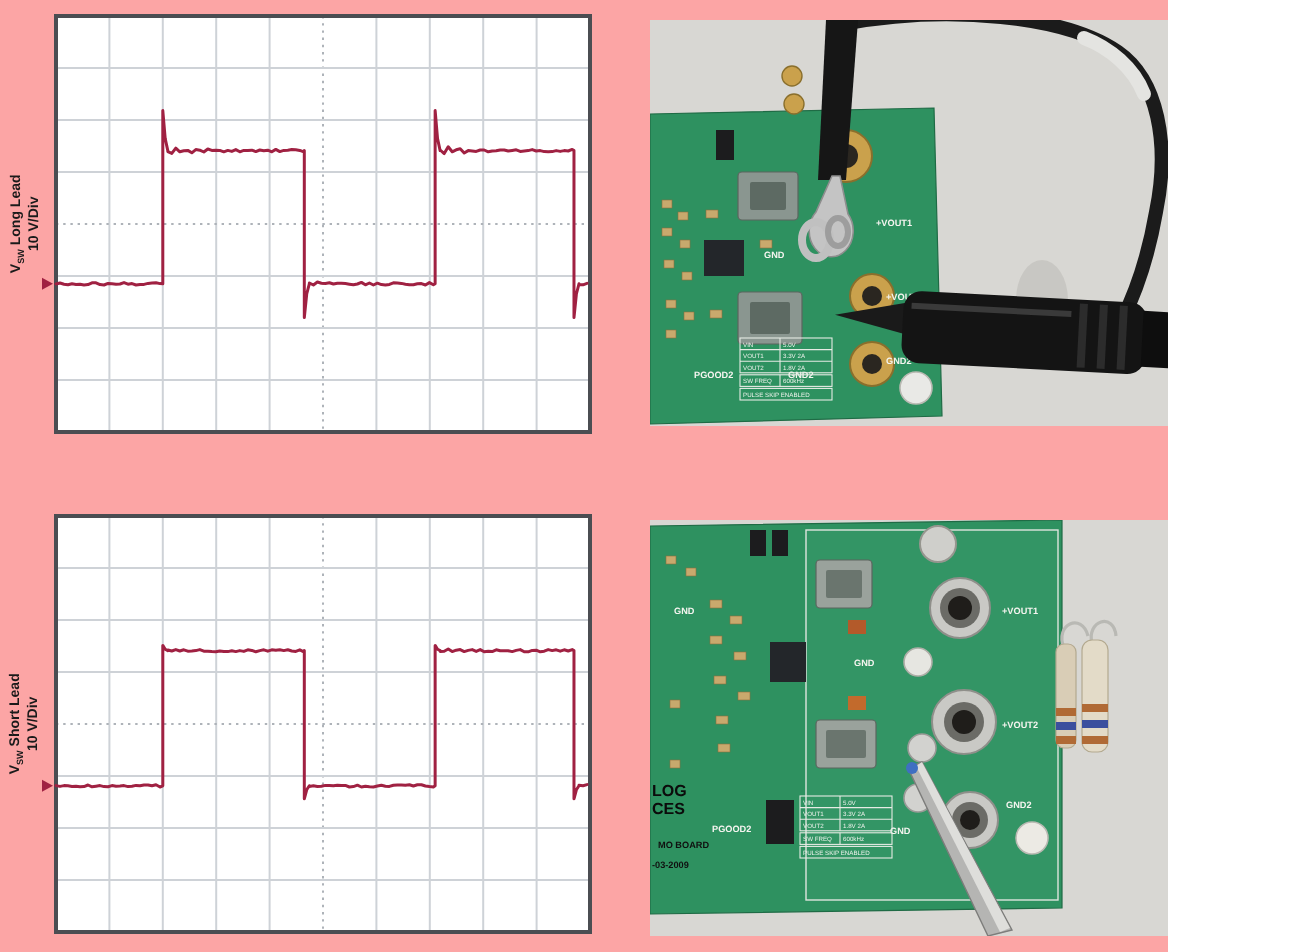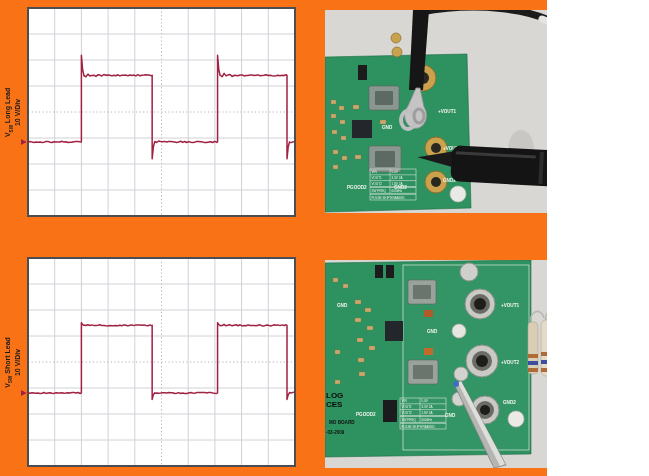--- a/index.html
+++ b/index.html
@@ -1,17 +1,17 @@
 <!DOCTYPE html>
 <html><head>
 <meta charset="utf-8">
 <style>
   html,body{margin:0;padding:0;background:#fff;}
-  .figure{position:relative;width:547px;height:476px;background:#f97316;overflow:hidden;
-          font-family:"Liberation Sans",sans-serif;}
+  .figure{position:relative;width:547px;height:476px;background:#fca5a5;overflow:hidden;
+          font-family:"Liberation Sans",sans-serif;padding-left:37px;}
   .plot-svg{position:absolute;overflow:visible;background:#fff;}
   #plot0{left:28px;top:8px;}
   #plot1{left:28px;top:258px;}
   .ylabel-wrap{position:absolute;left:0;width:27px;display:flex;align-items:center;justify-content:center;}
   #ylab0{top:8px;height:208px;}
   #ylab1{top:258px;height:208px;}
   .ylabel-rot{transform:rotate(-90deg);white-space:nowrap;text-align:center;
               font-size:7px;font-weight:bold;color:#1a1a1a;line-height:1.25;}
   .ylabel-rot sub{font-size:65%;}
   .photo{position:absolute;}

